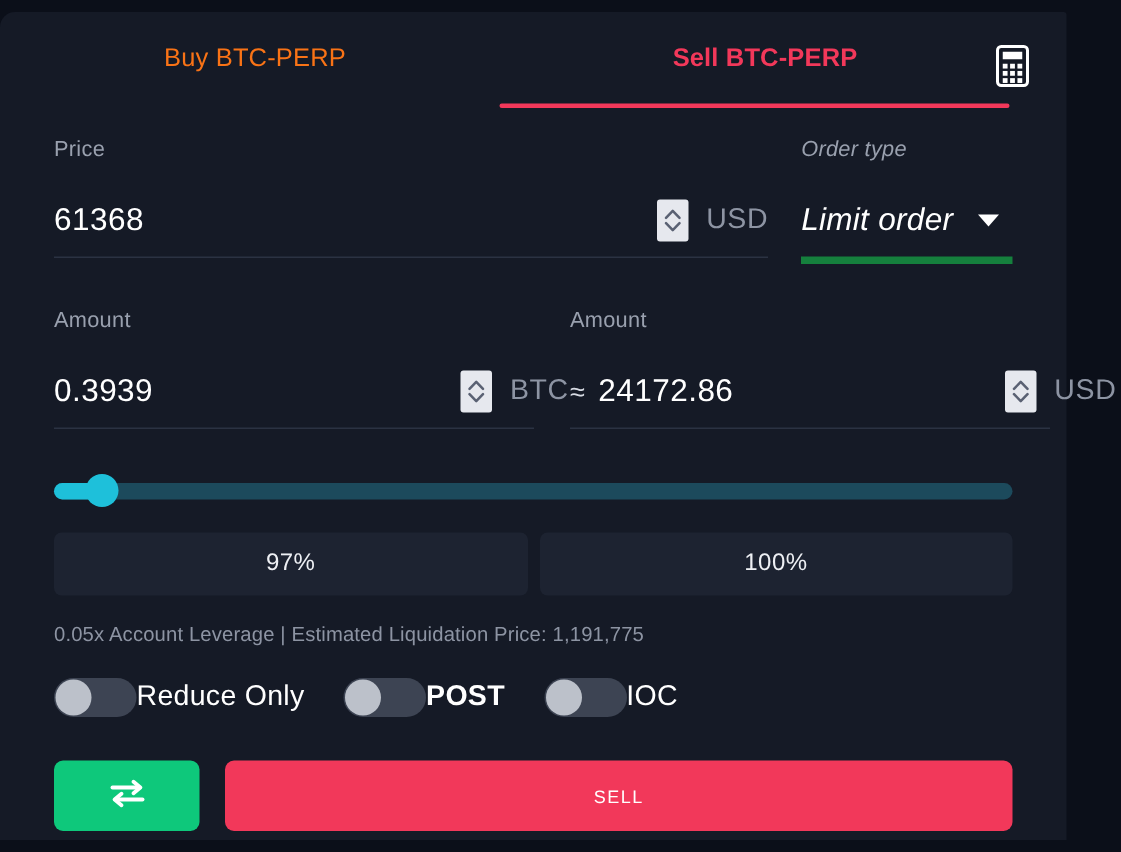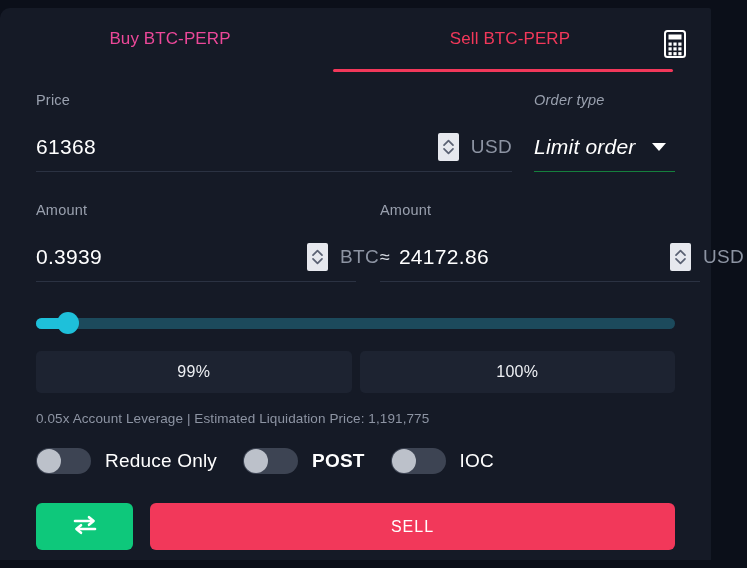--- a/index.html
+++ b/index.html
@@ -45,26 +45,26 @@
   .tab {
     flex: 0 0 auto;
     text-align: center;
     font-size: 17px;
     letter-spacing: .1px;
     cursor: pointer;
     user-select: none;
   }
   .tab-buy {
     width: 340px;
-    color: #ec4899;
+    color: #f97316;
   }
   .tab-sell {
     width: 340px;
     color: #f2385a;
-    font-weight: normal;
+    font-weight: bold;
   }
   .tab-underline {
     position: absolute;
     left: 333px;
     top: 61px;
     width: 340px;
     height: 3px;
     background: #f2385a;
     border-radius: 2px;
   }
@@ -148,21 +148,21 @@
   }
   .stepper svg { display: block; }
 
   
   .price-field { width: 490px; }
   .ordertype-field { width: 145px; margin-left: 22px; font-style: italic; }
   .ordertype-line {
     display: flex;
     align-items: center;
     justify-content: flex-start;
-    border-bottom: 1px solid #15803d;
+    border-bottom: 5px solid #15803d;
     padding-bottom: 9px;
     height: 30px;
     cursor: pointer;
   }
   .ordertype-value {
     font-size: 21px;
     color: #ffffff;
     letter-spacing: .2px;
   }
   .caret {
@@ -266,21 +266,20 @@
     left: 1px;
     top: 1px;
     width: 24px;
     height: 24px;
     border-radius: 50%;
     background: #bcc1ca;
   }
   .toggle-label {
     font-size: 19px;
     color: #ffffff;
-    margin-left: 14px;
     letter-spacing: .2px;
     white-space: nowrap;
   }
   .gap-a { margin-left: 26px; font-weight: bold; }
   .gap-b { margin-left: 26px; justify-content: center; }
 
   
   .actions {
     display: flex;
     margin: 29px 36px 0 36px;
@@ -299,21 +298,21 @@
   }
   .sell-btn {
     flex: 1 1 auto;
     height: 47px;
     background: #f2385a;
     border-radius: 6px;
     display: flex;
     align-items: center;
     justify-content: center;
     color: #ffffff;
-    font-size: 16px;
+    font-size: 12px;
     letter-spacing: 1px;
     cursor: pointer;
     border: 0;
     font-family: "Liberation Sans", sans-serif;
   }
 </style>
 </head>
 <body>
 
 <div class="page">
@@ -397,21 +396,21 @@
       </div>
     </div>
 
     <div class="slider-wrap">
       <div class="slider-track"></div>
       <div class="slider-fill" style="width: 5%;"></div>
       <div class="slider-thumb" style="left: 5%;"></div>
     </div>
 
     <div class="pct-row">
-      <div class="pct-btn">99%</div>
+      <div class="pct-btn">97%</div>
       <div class="pct-btn">100%</div>
     </div>
 
     <div class="info-line">0.05x Account Leverage | Estimated Liquidation Price: 1,191,775</div>
 
     <div class="toggles">
       <div class="toggle-group">
         <div class="toggle">
           <div class="knob"></div>
         </div>

